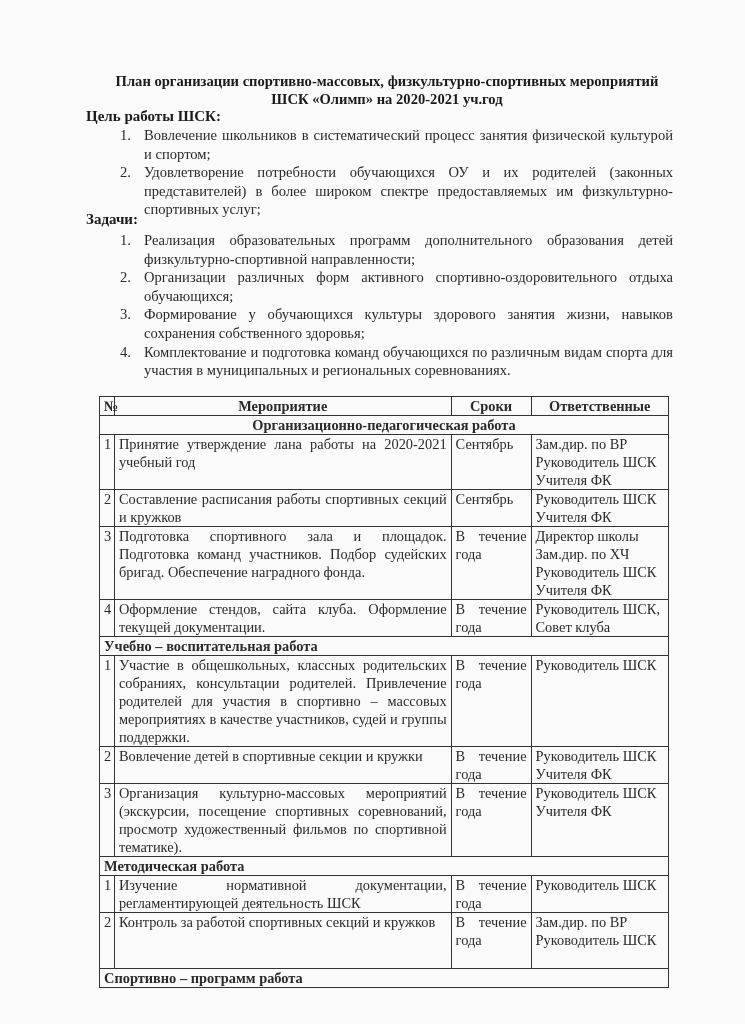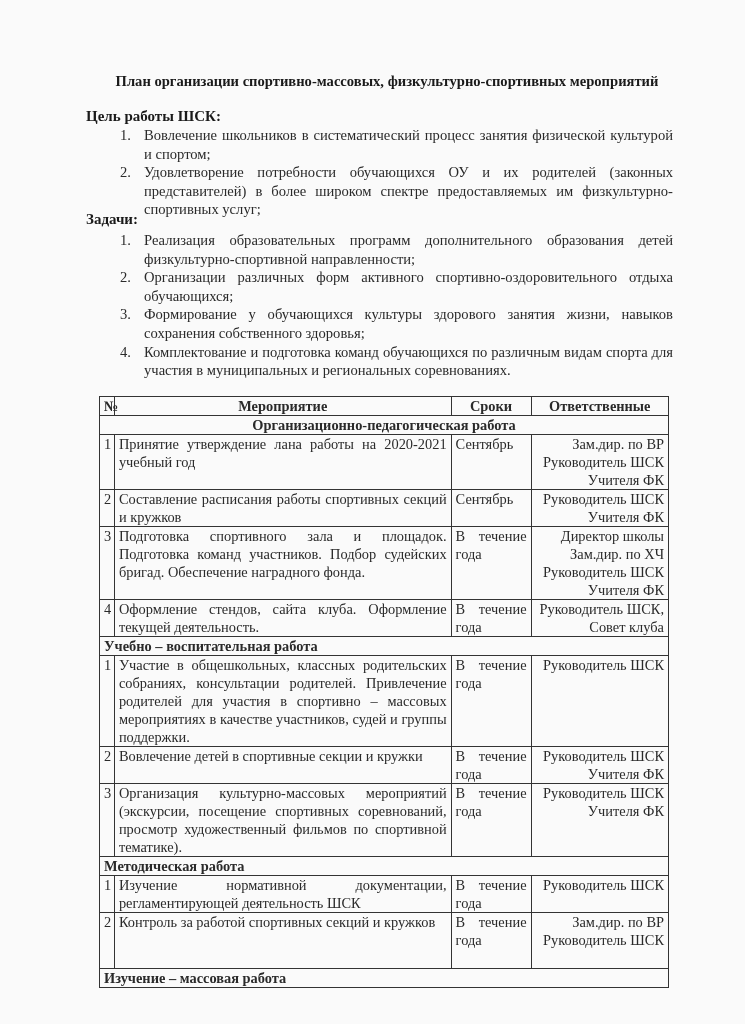--- a/index.html
+++ b/index.html
@@ -34,29 +34,30 @@
   table.plan th { font-weight: bold; text-align: center; height: 18px; }
   .c-num { width: 14px; }
   .c-ev { width: 316px; }
   .c-date { width: 75px; }
   .c-resp { width: 129px; }
   td.ev { text-align: justify; }
   td.date { text-align: justify; text-align-last: left; margin-top: 20px; }
   tr.section td { font-weight: bold; }
   tr.section.left td { text-align: center; }
   tr.section.center td { text-align: left; }
-  td.resp div { white-space: nowrap; text-align: right; }
+  td.resp div { white-space: nowrap; }
   .date .l1 { display: flex; justify-content: space-between; }
 </style>
 </head>
 <body>
 
 <div class="page">
   <div class="title">
     <div>План организации спортивно-массовых, физкультурно-спортивных мероприятий</div>
+    <div>ШСК «Олимп» на 2020-2021 уч.год</div>
   </div>
 
   <div class="heading" style="top:108px">Цель работы ШСК:</div>
   <ul class="list" style="top:126px">
     <li><span class="num">1.</span><span>Вовлечение школьников в систематический процесс занятия физической культурой и спортом;</span></li>
     <li><span class="num">2.</span><span>Удовлетворение потребности обучающихся ОУ и их родителей (законных представителей) в более широком спектре предоставляемых им физкультурно-спортивных услуг;</span></li>
   </ul>
 
   <div class="heading" style="top:211px">Задачи:</div>
   <ul class="list" style="top:231px">
@@ -120,21 +121,21 @@
           </td>
           <td class="resp">
             <div>Директор школы</div>
             <div>Зам.дир. по ХЧ</div>
             <div>Руководитель ШСК</div>
             <div>Учителя ФК</div>
           </td>
         </tr>
         <tr>
           <td>4</td>
-          <td class="ev">Оформление стендов, сайта клуба. Оформление текущей деятельность.</td>
+          <td class="ev">Оформление стендов, сайта клуба. Оформление текущей документации.</td>
           <td class="date">
             <div class="l1">
               <span>В</span>
               <span>течение</span>
             </div>
             <div>года</div>
           </td>
           <td class="resp">
             <div>Руководитель ШСК,</div>
             <div>Совет клуба</div>
@@ -213,17 +214,17 @@
               <span>течение</span>
             </div>
             <div>года</div>
           </td>
           <td class="resp">
             <div>Зам.дир. по ВР</div>
             <div>Руководитель ШСК</div>
           </td>
         </tr>
         <tr class="section center">
-          <td colspan="4" style="height: 18px;">Изучение – массовая работа</td>
+          <td colspan="4" style="height: 18px;">Спортивно – программ работа</td>
         </tr>
       </tbody>
   </table>
 </div>
 
 </body></html>

